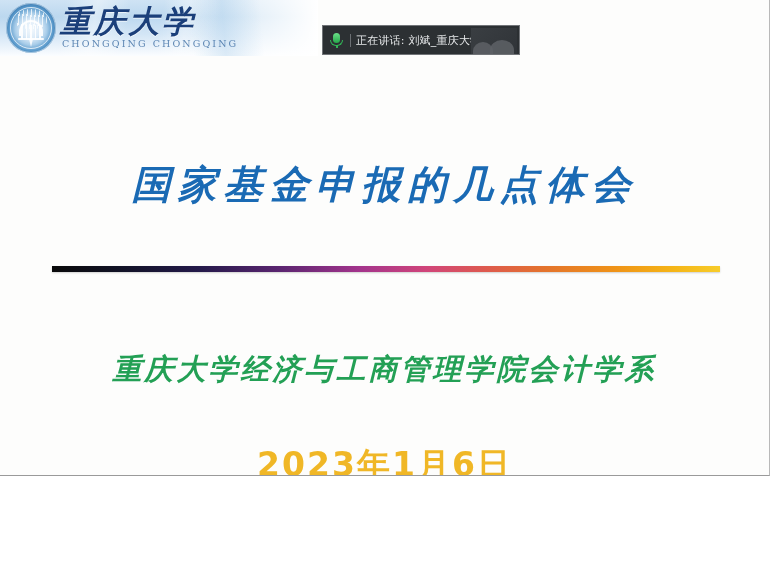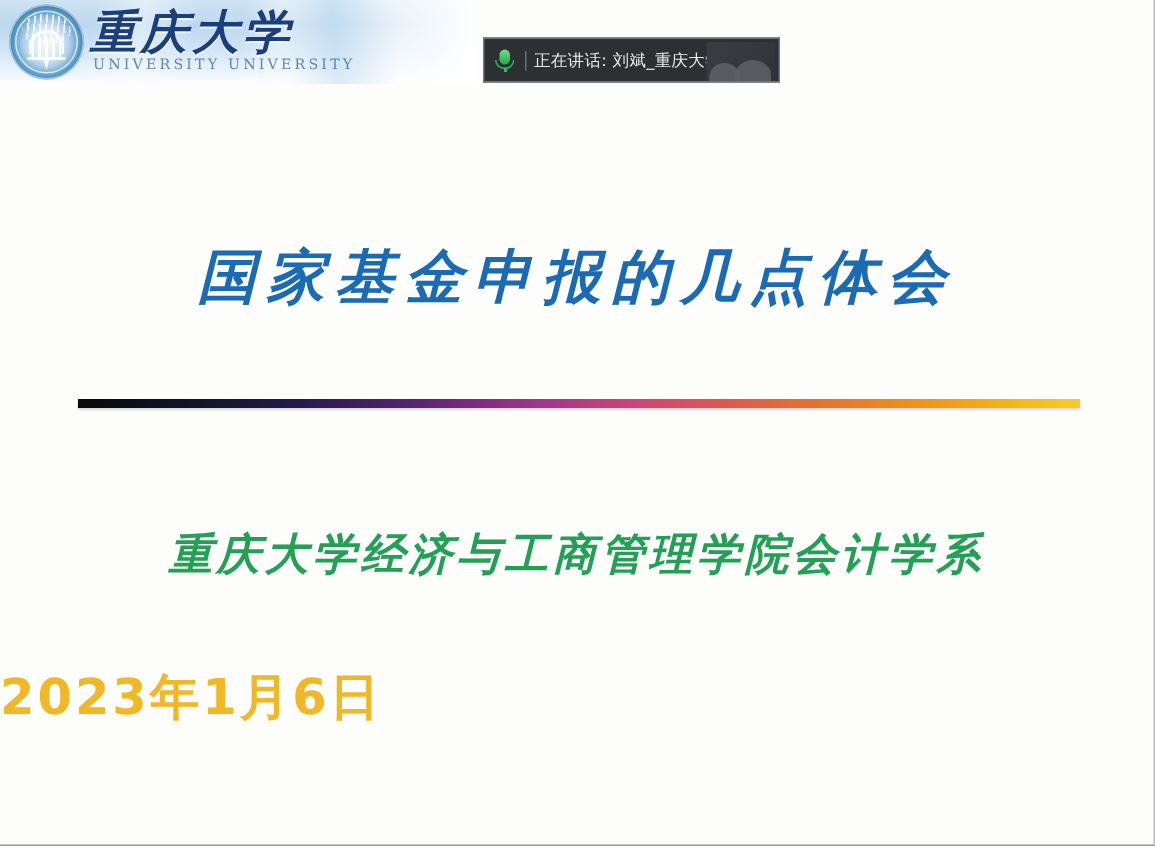--- a/index.html
+++ b/index.html
@@ -11,21 +11,21 @@
     width: 770px;
     height: 572px;
     overflow: hidden;
     font-family: "DejaVu Sans", "Liberation Sans", sans-serif;
   }
 
   
   #slide {
     position: relative;
     width: 770px;
-    height: 564px;
+    height: 476px;
     background: #fdfdfc;
     box-sizing: border-box;
     border-right: 1px solid #b9b9b9;
     border-bottom: 1px solid #9a9a9a;
     overflow: hidden;
   }
 
   
   #banner {
     position: absolute;
@@ -293,20 +293,21 @@
     letter-spacing: 3px;
     color: #17181a;
     white-space: nowrap;
   }
 
   #date {
     position: absolute;
     left: 0;
     right: 0;
     top: 443px;
+    text-align: center;
     font-family: "DejaVu Sans", "Liberation Sans", sans-serif;
     font-size: 33px;
     font-weight: bold;
     letter-spacing: 2px;
     color: #f0b726;
     white-space: nowrap;
   }
 </style>
 </head>
 <body>
@@ -320,21 +321,21 @@
   <div id="emblem">
     <div class="ring"></div>
     <div class="rays"></div>
     <div class="arch"></div>
     <div class="pillars"></div>
     <div class="base"></div>
     <div class="stem"></div>
   </div>
 
   <div id="banner-cn">重庆大学</div>
-  <div id="banner-en">UNIVERSITY UNIVERSITY</div>
+  <div id="banner-en">CHONGQING CHONGQING</div>
 
   <div id="speaking-bar">
     <div id="mic-icon">
       <div class="capsule"></div>
       <div class="cradle"></div>
       <div class="post"></div>
     </div>
     <div id="mic-divider"></div>
     <div id="speaking-text">正在讲话: 刘斌_重庆大学;</div>
     <div id="speaker-thumb">

